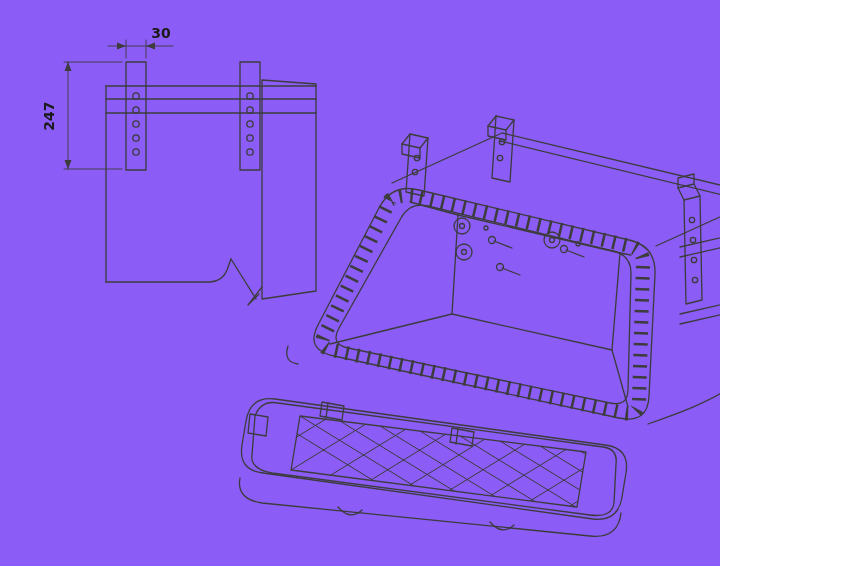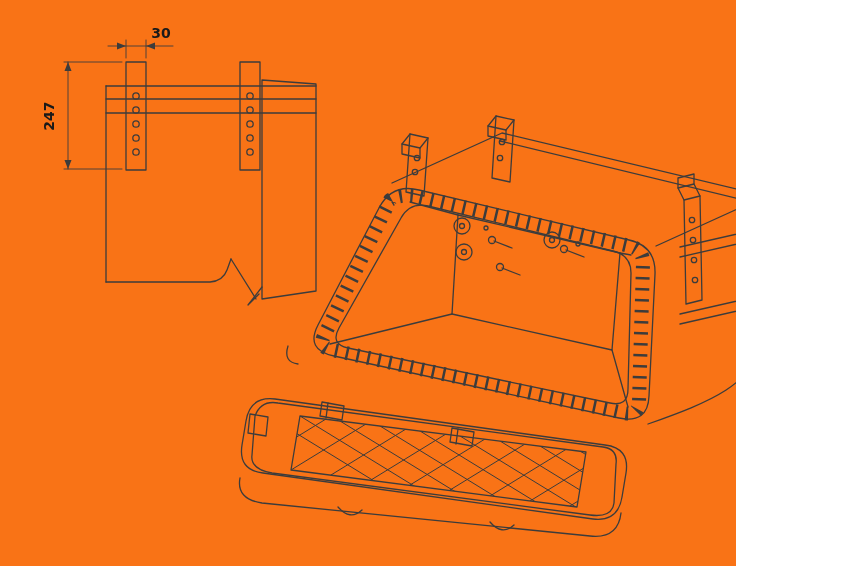--- a/index.html
+++ b/index.html
@@ -1,16 +1,16 @@
 <!DOCTYPE html>
 <html><head>
 <meta charset="utf-8">
 <style>
   html,body{margin:0;padding:0;background:#ffffff;}
-  .canvas{position:relative;width:720px;height:566px;background:#f97316;overflow:hidden;padding-left:16px;}
+  .canvas{position:relative;width:720px;height:566px;background:#8b5cf6;overflow:hidden;}
   .canvas svg{position:absolute;left:0;top:0;}
   text{font-family:"DejaVu Sans","Liberation Sans",sans-serif;font-size:14px;font-weight:600;fill:#1a1a1a;}
 </style>
 </head>
 <body>
 
 <div class="canvas">
 <svg width="845" height="566" viewBox="0 0 845 566">
   <defs>
     <clipPath id="latticeClip">

